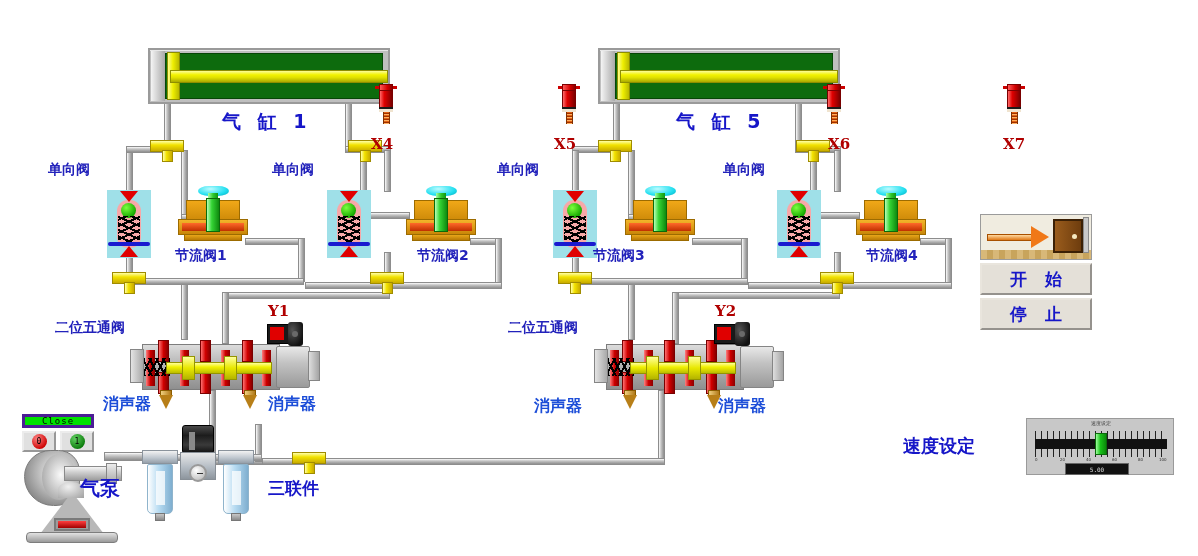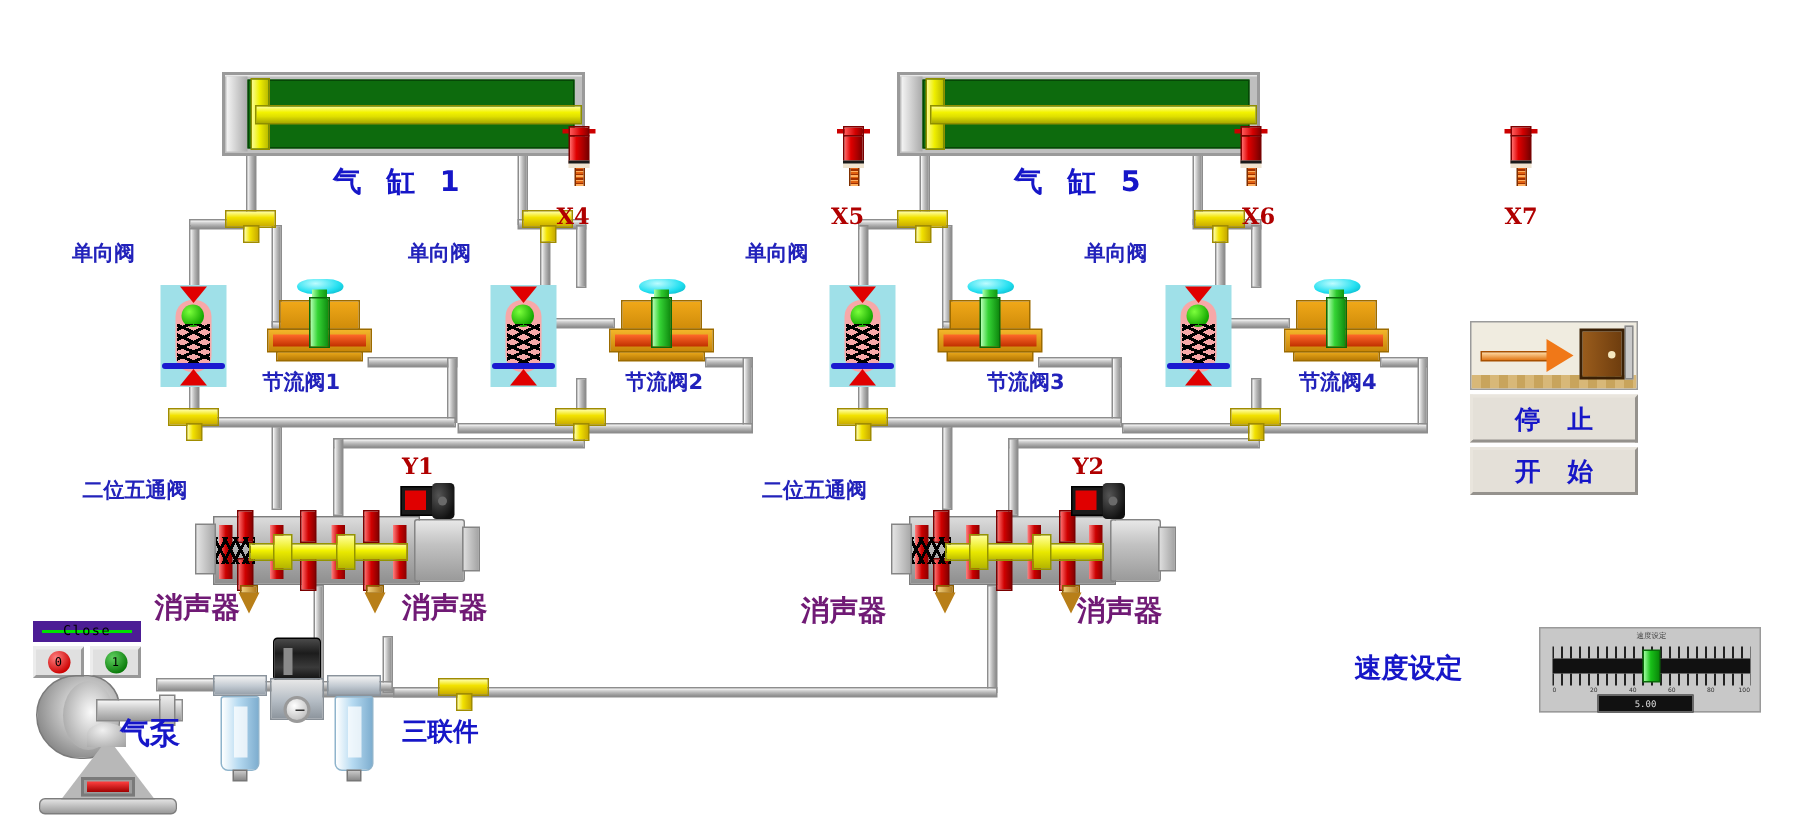--- a/index.html
+++ b/index.html
@@ -20,21 +20,21 @@
   
   .lbl {
     position: absolute;
     font-family: "DejaVu Sans", sans-serif;
     white-space: nowrap;
     line-height: 1;
     user-select: none;
   }
   .lbl-blue   { color: #1616c8; font-size: 16px; font-weight: bold; }
   .lbl-blue-s { color: #2222bb; font-size: 14px; font-weight: bold; }
-  .lbl-green  { color: #701a75; font-size: 19px; font-weight: bold; }
+  .lbl-green  { color: #1d4ed8; font-size: 16px; font-weight: bold; }
   .lbl-red    { color: #b00000; font-size: 15px; font-weight: bold;
                 font-family: "DejaVu Serif", serif; }
   .lbl-cyl    { color: #1616c8; font-size: 19px; font-weight: bold;
                 letter-spacing: 5px; }
 
   
   .pipe {
     position: absolute;
     background: linear-gradient(to bottom, #ffffff 0%, #d9d9d9 22%, #b6b6b6 55%, #8e8e8e 100%);
     border: 1px solid #8d8d8d;
@@ -338,21 +338,21 @@
     letter-spacing: 6px; text-indent: 6px;
     cursor: pointer;
   }
 
   
   .pump-panel {
     position: absolute; left: 22px; top: 414px; width: 72px;
   }
   .pump-status {
     width: 72px; height: 14px;
-    background: #00e000; border: 6px solid #4c1d95; box-sizing: border-box;
+    background: #00e000; border: 3px solid #4c1d95; box-sizing: border-box;
     color: #000; font-size: 9px; font-family: "DejaVu Sans Mono", monospace;
     display: flex; align-items: center; justify-content: center;
     letter-spacing: 1px;
   }
   .pump-btns { display: flex; gap: 4px; margin-top: 3px; }
   .pump-btn {
     width: 34px; height: 21px;
     background: #e0e0e0; border: 2px outset #ececec;
     box-sizing: border-box;
     display: flex; align-items: center; justify-content: center;
@@ -734,21 +734,21 @@
     <div class="knob"></div>
     <div class="neck"></div>
     <div class="bodyL"></div>
     <div class="bodyR"></div>
     <div class="base"></div>
     <div class="portL"></div>
     <div class="portR"></div>
     <div class="stemg"></div>
     <div class="foot"></div>
   </div>
-  <div class="lbl lbl-blue-s" style="left:658px; top:248px;">节流阀3</div>
+  <div class="lbl lbl-blue-s" style="left:593px; top:248px;">节流阀3</div>
 
   <div class="tv" style="left:856px; top:186px;">
     <div class="knob"></div>
     <div class="neck"></div>
     <div class="bodyL"></div>
     <div class="bodyR"></div>
     <div class="base"></div>
     <div class="portL"></div>
     <div class="portR"></div>
     <div class="stemg"></div>
@@ -879,22 +879,22 @@
 
   <div class="ctl-panel">
     <div class="ctl-icon">
       <div class="floor"></div>
       <div class="doorframe"></div>
       <div class="door"></div>
       <div class="knobdot"></div>
       <div class="shaft"></div>
       <div class="head"></div>
     </div>
+    <div class="ctl-btn">开 始</div>
     <div class="ctl-btn">停 止</div>
-    <div class="ctl-btn">开 始</div>
   </div>
 
   <div class="lbl lbl-blue" style="left:903px; top:437px; font-size:18px;">速度设定</div>
 
   <div class="trackbar">
     <div class="tb-title">速度设定</div>
     <div class="tb-ticks-top"></div>
     <div class="tb-track"></div>
     <div class="tb-ticks-bot"></div>
     <div class="tb-thumb" style="left:68px;"></div>

